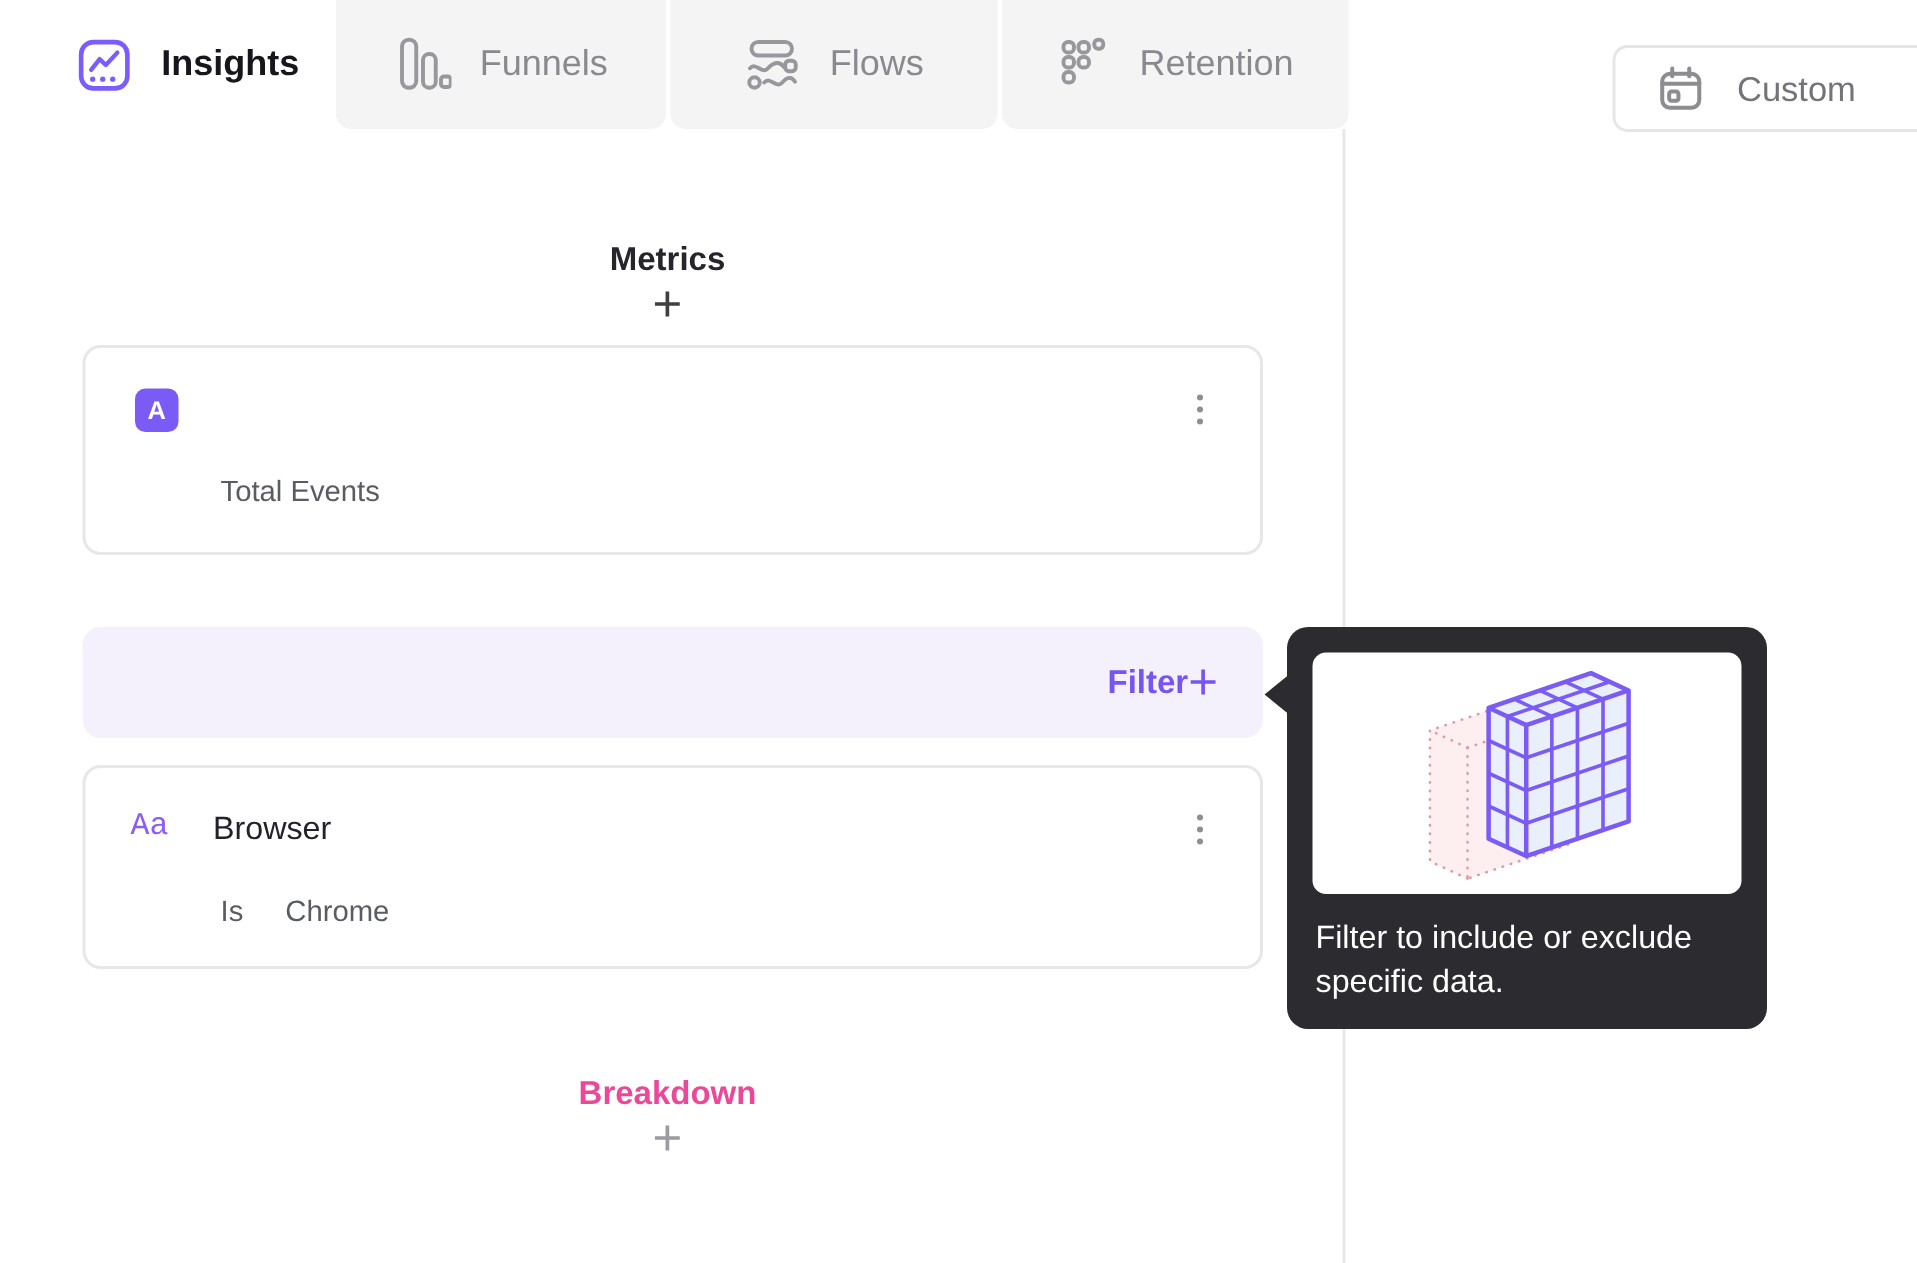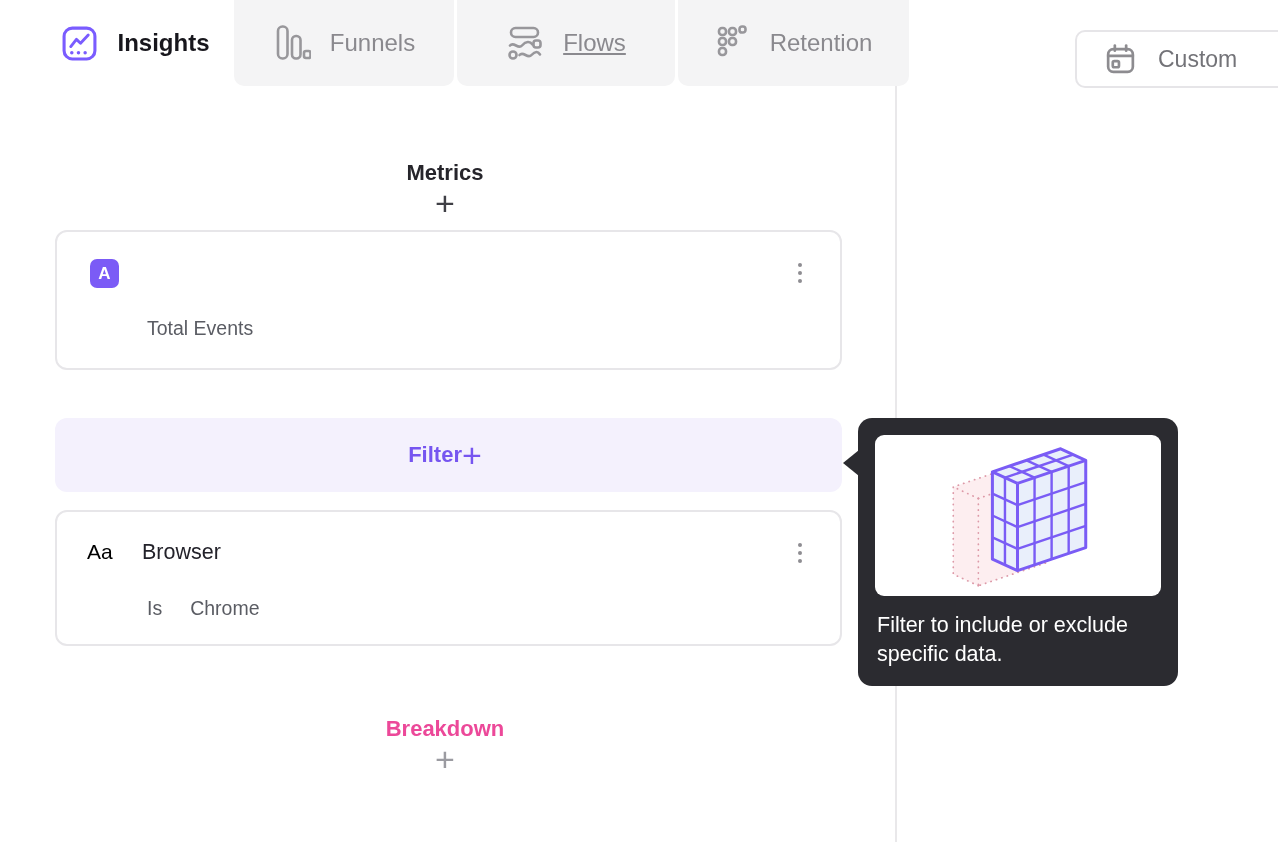--- a/index.html
+++ b/index.html
@@ -1,26 +1,26 @@
 <!DOCTYPE html>
 <html><head>
 <meta charset="utf-8">
 <style>
   * { margin:0; padding:0; box-sizing:border-box; }
   html,body { width:1278px; height:842px; overflow:hidden; background:#ffffff;
     font-family:"Liberation Sans", sans-serif; }
   .app { position:relative; width:1278px; height:842px; background:#fff; }
 
   
-  .tabbar { position:absolute; top:0; left:0; height:86px; display:flex; gap:3px; padding-left:40px; }
+  .tabbar { position:absolute; top:0; left:0; height:86px; display:flex; gap:3px; padding-left:30px; }
   .tab { height:86px; display:flex; align-items:center; justify-content:center; gap:19px;
     font-size:24px; cursor:pointer; }
   .tab.active { width:191px; background:#ffffff; color:#17161c; font-weight:700; }
   .tab.inactive { background:#f4f4f5; color:#8a898e; font-weight:500; border-radius:0 0 10px 10px; }
-  .tab.t-funnels { width:220px; } .tab.t-flows { width:218px;text-decoration:underline; } .tab.t-retention { width:231px; }
+  .tab.t-funnels { width:220px; } .tab.t-flows { width:218px; } .tab.t-retention { width:231px; }
   .tab svg { flex:0 0 auto; }
 
   
   .custom-btn { position:absolute; left:1075px; top:30px; width:230px; height:58px;
     background:#fff; border:2px solid #e6e5e8; border-radius:10px;
     display:flex; align-items:center; gap:20px; padding-left:26px;
     font-size:23px; color:#737378; font-weight:500; cursor:pointer; }
 
   
   .divider-v { position:absolute; left:895px; top:86px; width:2px; height:756px; background:#e9e8ea; }
@@ -36,32 +36,32 @@
   .sh-breakdown .plus-btn { color:#9b9ba1; }
 
   
   .card { position:absolute; left:55px; width:787px; background:#fff;
     border:2px solid #e7e6e9; border-radius:12px; }
   .metric-card { top:230px; height:140px; }
   .browser-card { top:510px; height:136px; }
   .badge-a { position:absolute; left:33px; top:27px; width:29px; height:29px; border-radius:7px;
     background:#7b5bf6; color:#fff; font-size:17px; font-weight:700;
     display:flex; align-items:center; justify-content:center; }
-  .aa-label { position:absolute; left:30px; top:28px; font-size:21px; font-weight:500; color:#000000; }
+  .aa-label { position:absolute; left:30px; top:28px; font-size:21px; font-weight:500; color:#8b5cf6;font-family:Liberation Mono, monospace; }
   .card-title { position:absolute; left:85px; top:28px; font-size:21.5px; font-weight:500; color:#23222a; }
   .card-sub { position:absolute; left:90px; top:85px; font-size:19.5px; color:#5a5c63; }
   .card-sub .op { margin-right:28px; }
   .kebab { position:absolute; right:30px; top:31px; width:20px; height:30px;
     display:flex; flex-direction:column; align-items:center; gap:4px; cursor:pointer; }
   .kebab i { width:4px; height:4px; border-radius:50%; background:#8e8d92; }
 
   
   .filter-row { position:absolute; left:55px; top:418px; width:787px; height:74px;
     background:#f4f1fd; border-radius:12px;
-    display:flex; align-items:center; justify-content:center; padding:0 30px 0 23px; }
+    display:flex; align-items:center; justify-content:flex-end; padding:0 30px 0 23px; }
   .filter-row .sh-title { font-size:22px; font-weight:700; color:#7655f0; }
   .filter-row .plus-btn { color:#7655f0; }
 
   
   .tooltip { position:absolute; left:858px; top:418px; width:320px; height:268px;
     background:#2b2b30; border-radius:14px; }
   .tooltip .arrow { position:absolute; left:-15px; top:32px; width:0; height:0;
     border-top:13px solid transparent; border-bottom:13px solid transparent;
     border-right:16px solid #2b2b30; }
   .tooltip .panel { position:absolute; left:17px; top:17px; width:286px; height:161px;

